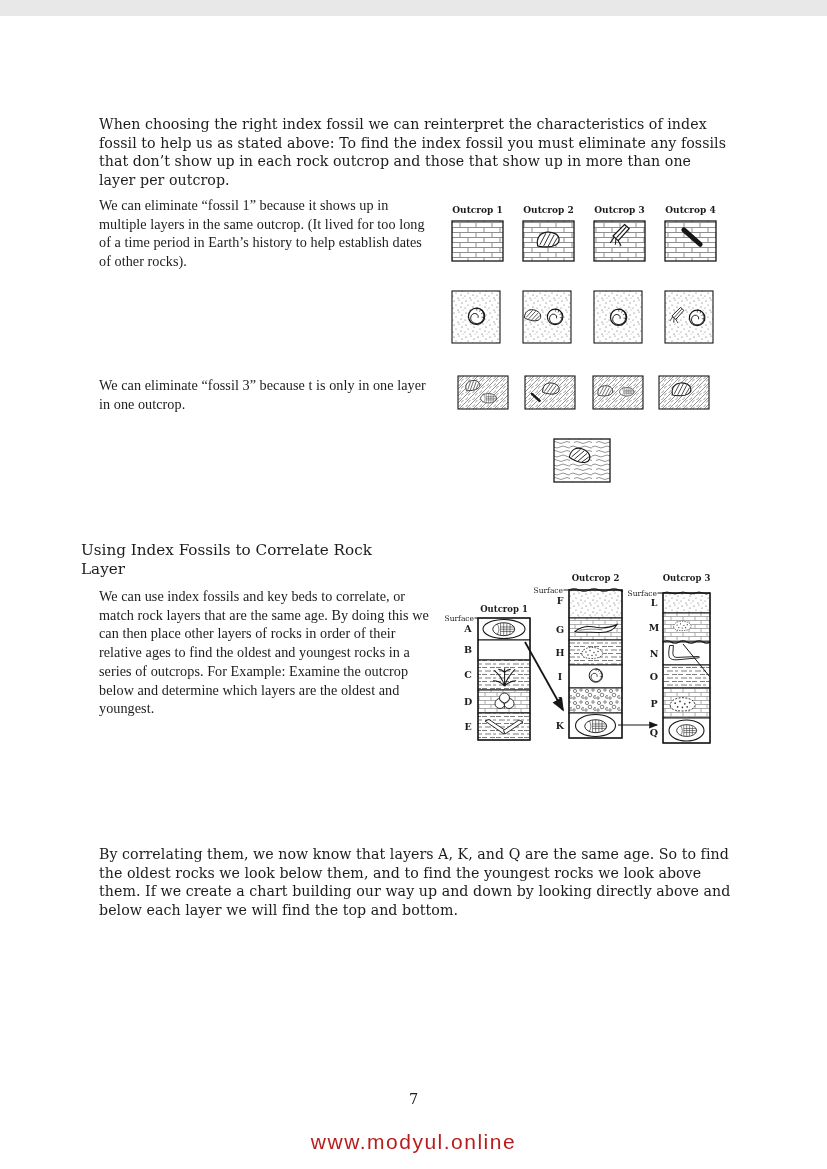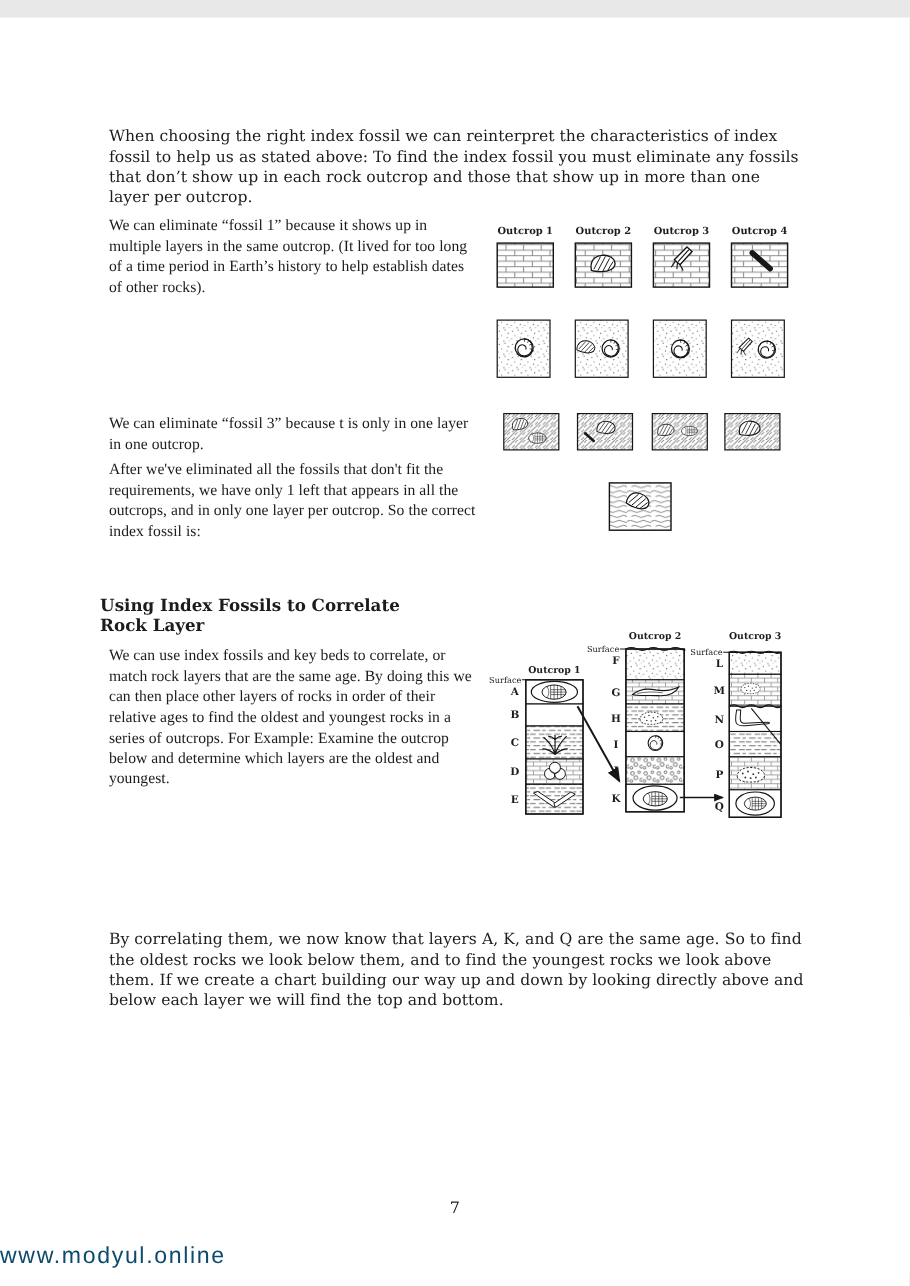--- a/index.html
+++ b/index.html
@@ -1,24 +1,24 @@
 <!DOCTYPE html>
 <html><head>
 <meta charset="utf-8">
 <style>
   html,body{margin:0;padding:0;background:#e8e8e8;}
   .page{position:relative;width:827px;height:1169px;background:#ffffff;margin:16px auto;
         font-family:"DejaVu Serif",serif;color:#1c1c1c;overflow:hidden;}
   .body{position:absolute;margin:0;font-size:14.2px;line-height:18.7px;letter-spacing:.05px;}
   .colL{left:99px;width:338px;font-family:Liberation Serif, serif;}
   .wide{left:99px;width:632px;}
-  .heading{position:absolute;left:91px;width:300px;margin:0;font-size:15.2px;line-height:19px;font-weight:bold;}
+  .heading{position:absolute;left:81px;width:300px;margin:0;font-size:15.2px;line-height:19px;font-weight:normal;}
   .pagenum{position:absolute;left:0;right:0;top:1075px;text-align:center;font-size:14.5px;}
-  .watermark{position:absolute;left:0;right:0;top:1114px;text-align:left;
-             font-family:"Liberation Sans",sans-serif;font-size:21px;color:#0c4a6e;letter-spacing:1.5px;}
+  .watermark{position:absolute;left:0;right:0;top:1114px;text-align:center;
+             font-family:"Liberation Sans",sans-serif;font-size:21px;color:#b91c1c;letter-spacing:1.5px;}
   .accentbar{position:absolute;left:390px;top:1163px;width:47px;height:4px;background:#4472c4;}
   svg.fig{position:absolute;}
   svg text{font-family:"DejaVu Serif",serif;fill:#1c1c1c;}
   .octitle{font-size:9px;font-weight:bold;}
   .octitle2{font-size:8.5px;font-weight:bold;}
   .laylabel{font-size:9.5px;font-weight:bold;}
   .surflabel{font-size:7.5px;}
 </style>
 </head>
 <body>
@@ -125,21 +125,20 @@
             <circle cx="12" cy="9.5" r="0.7"></circle>
             <circle cx="16" cy="9" r="0.7"></circle>
         </g>
       </g>
     </defs>
   </svg>
 
   <p class="body wide" style="top:99px">When choosing the right index fossil we can reinterpret the characteristics of index fossil to help us as stated above: To find the index fossil you must eliminate any fossils that don’t show up in each rock outcrop and those that show up in more than one layer per outcrop.</p>
   <p class="body colL" style="top:180px">We can eliminate “fossil 1” because it shows up in multiple layers in the same outcrop. (It lived for too long of a time period in Earth’s history to help establish dates of other rocks).</p>
   <p class="body colL" style="top:360px">We can eliminate “fossil 3” because t is only in one layer in one outcrop.</p>
-  <p class="body colL" style="top:402px">After we've eliminated all the fossils that don't fit the requirements, we have only 1 left that appears in all the outcrops, and in only one layer per outcrop. So the correct index fossil is:</p>
   <h2 class="heading" style="top:525px">Using Index Fossils to Correlate Rock Layer</h2>
   <p class="body colL" style="top:571px">We can use index fossils and key beds to correlate, or match rock layers that are the same age. By doing this we can then place other layers of rocks in order of their relative ages to find the oldest and youngest rocks in a series of outcrops. For Example: Examine the outcrop below and determine which layers are the oldest and youngest.</p>
   <p class="body wide" style="top:829px">By correlating them, we now know that layers A, K, and Q are the same age. So to find the oldest rocks we look below them, and to find the youngest rocks we look above them. If we create a chart building our way up and down by looking directly above and below each layer we will find the top and bottom.</p>
 
   <svg class="fig" style="left:440px;top:186px" width="300" height="66" viewBox="0 0 300 66">
     <text class="octitle" x="37.5" y="11" text-anchor="middle">Outcrop 1</text>
     <text class="octitle" x="108.5" y="11" text-anchor="middle">Outcrop 2</text>
     <text class="octitle" x="179.5" y="11" text-anchor="middle">Outcrop 3</text>
     <text class="octitle" x="250.5" y="11" text-anchor="middle">Outcrop 4</text>
     <g>

